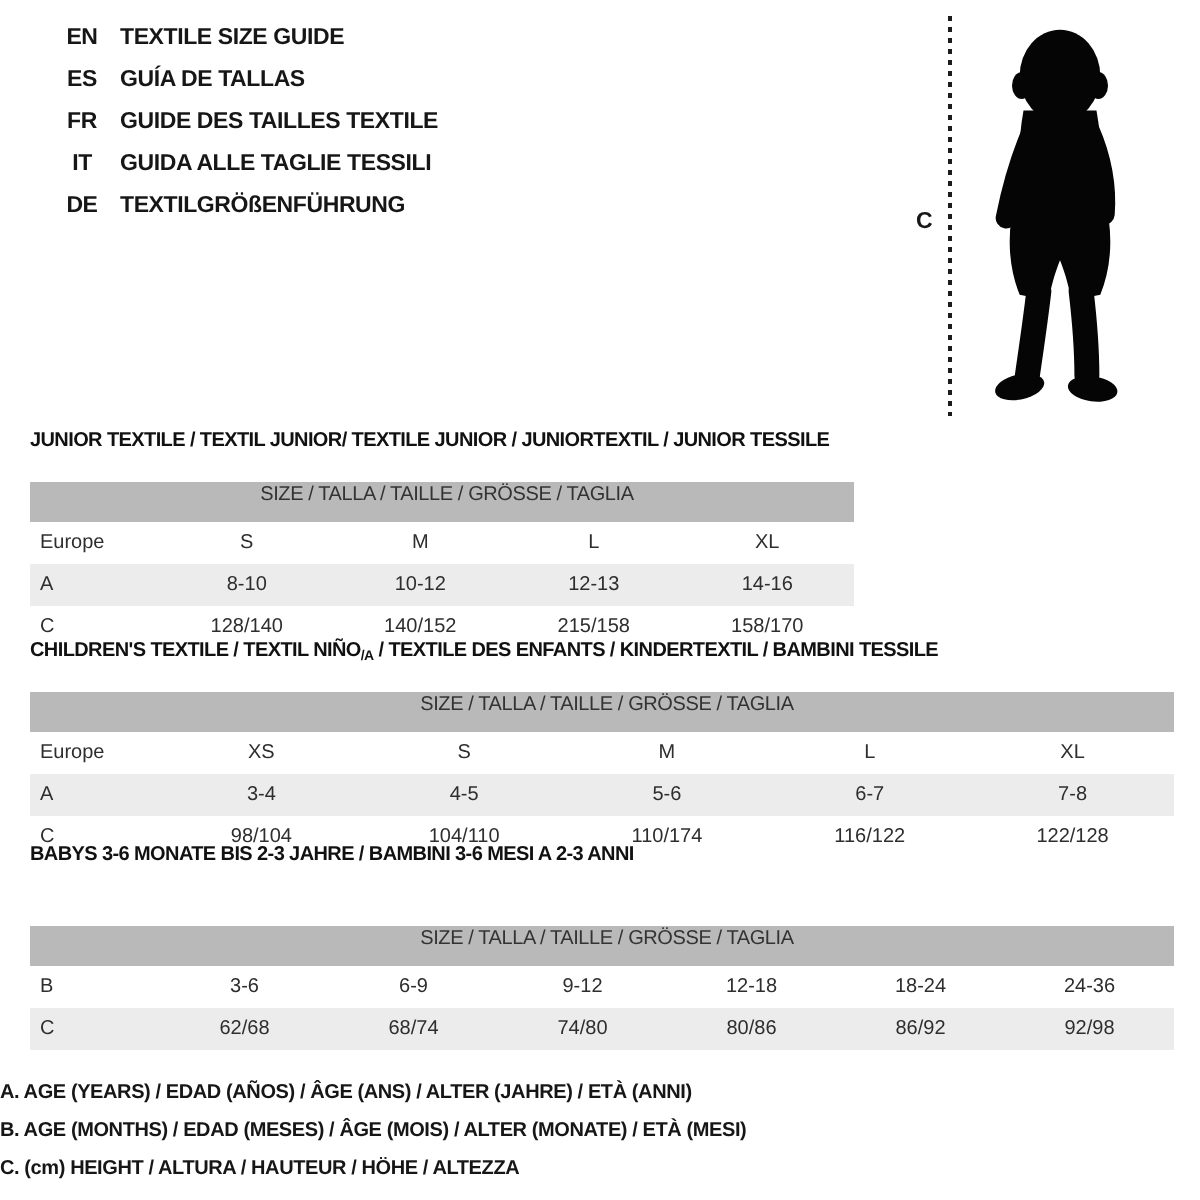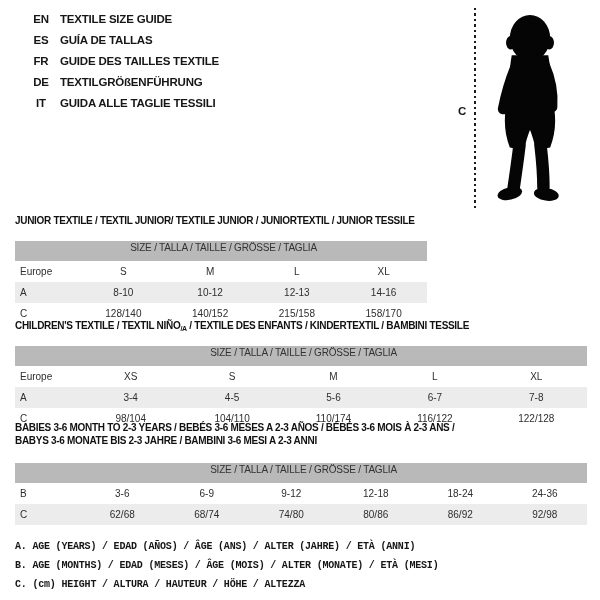--- a/index.html
+++ b/index.html
@@ -33,21 +33,21 @@
               font-size:10px; padding-left:5px; letter-spacing:-0.2px;text-align:center; }
   table { border-collapse:collapse; table-layout:fixed; width:100%; }
   td { height:21px; font-size:10px; padding:0; text-align:center; color:#2e2e2e; white-space:nowrap; }
   td.lbl { text-align:left; padding-left:5px; }
   tr.striped { background:#ececec; }
   .w-junior { width:412px; }
   .w-full { width:572px; }
   col.c-label { width:65px; }
 
   
-  .footnotes { position:absolute; left:15px; top:537px;font-family:Liberation Mono, monospace; }
+  .footnotes { position:absolute; left:0; top:537px; }
   .footnote { font-weight:bold; font-size:10px; letter-spacing:-0.2px;
               line-height:19px; color:#161616; white-space:nowrap; }
 </style>
 </head>
 <body>
 
 <div class="page">
 
   <div class="lang-block">
     <div class="lang-row">
@@ -56,26 +56,26 @@
     </div>
     <div class="lang-row">
       <span class="lang-code">ES</span>
       <span class="lang-title">GUÍA DE TALLAS</span>
     </div>
     <div class="lang-row">
       <span class="lang-code">FR</span>
       <span class="lang-title">GUIDE DES TAILLES TEXTILE</span>
     </div>
     <div class="lang-row">
+      <span class="lang-code">IT</span>
+      <span class="lang-title">GUIDA ALLE TAGLIE TESSILI</span>
+    </div>
+    <div class="lang-row">
       <span class="lang-code">DE</span>
       <span class="lang-title">TEXTILGRÖßENFÜHRUNG</span>
-    </div>
-    <div class="lang-row">
-      <span class="lang-code">IT</span>
-      <span class="lang-title">GUIDA ALLE TAGLIE TESSILI</span>
     </div>
   </div>
 
   <div class="figure">
     <span class="figure-label">C</span>
     <div class="dash-line"></div>
     <svg class="baby-svg" viewBox="0 0 100 200" aria-hidden="true">
       <g fill="#050505" stroke="none">
         <ellipse cx="30" cy="31" rx="5" ry="7"></ellipse>
         <ellipse cx="70" cy="31" rx="5" ry="7"></ellipse>
@@ -164,21 +164,20 @@
         <td>104/110</td>
         <td>110/174</td>
         <td>116/122</td>
         <td>122/128</td>
       </tr>
     </tbody>
       </table>
   </div>
 
   <div class="section-title" style="top:421px">
-    <div>BABIES 3-6 MONTH TO 2-3 YEARS / BEBÉS 3-6 MESES A 2-3 AÑOS / BÉBÉS 3-6 MOIS À 2-3 ANS /</div>
     <div>BABYS 3-6 MONATE BIS 2-3 JAHRE / BAMBINI 3-6 MESI A 2-3 ANNI</div>
   </div>
   <div class="size-table w-full" style="top:463px">
     <div class="size-bar">SIZE / TALLA / TAILLE / GRÖSSE / TAGLIA</div>
     <table>
       <colgroup>
           <col class="c-label">
           <col>
           <col>
           <col>

